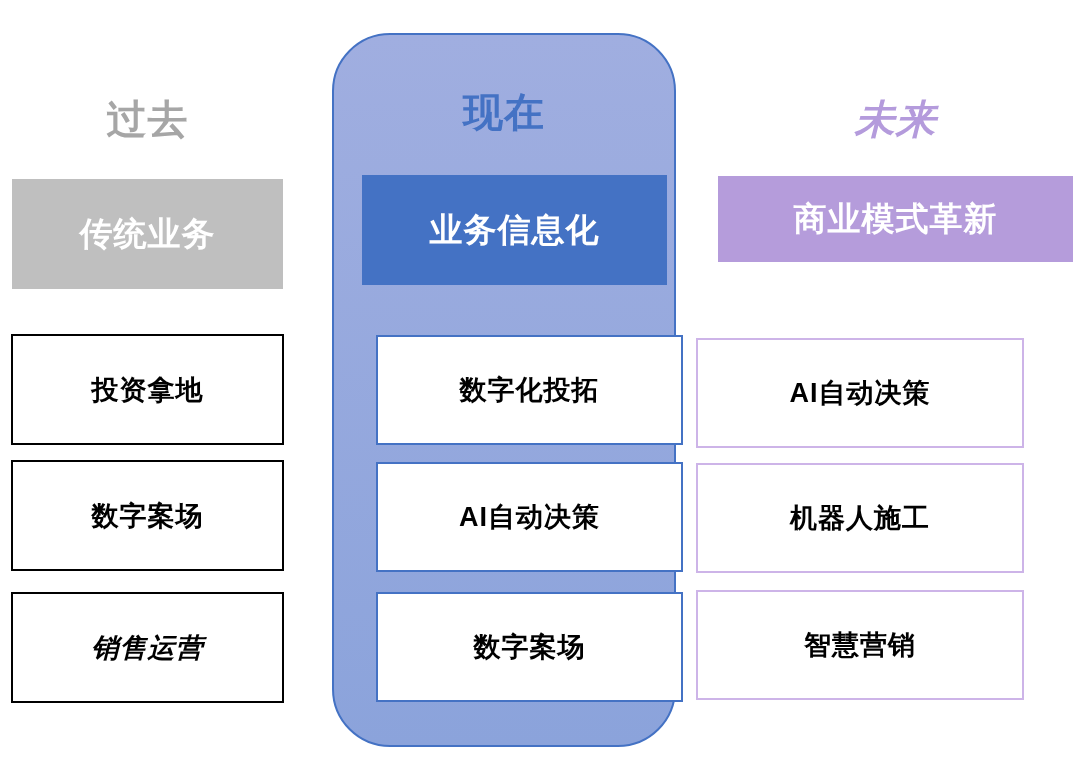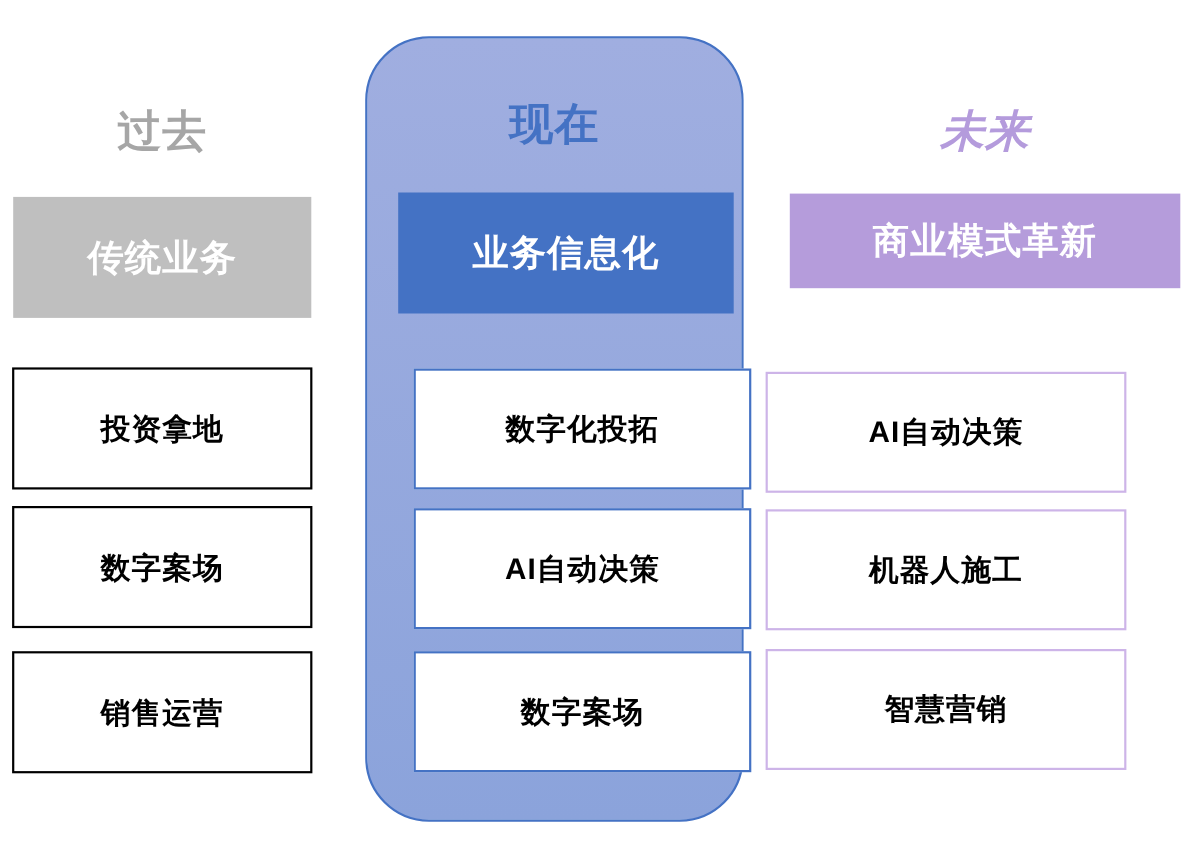--- a/index.html
+++ b/index.html
@@ -30,21 +30,21 @@
     border:2px solid var(--present-container-border,#4472c4);
   }
 
   .header-box { font-size:33px; color:var(--header-text,#ffffff); }
   .header-past    { left:12px;  top:179px; width:271px; height:110px; background:var(--past-header-fill,#bfbfbf); }
   .header-present { left:362px; top:175px; width:305px; height:110px; background:var(--present-header-fill,#4472c4); }
   .header-future  { left:718px; top:176px; width:355px; height:86px; background:var(--future-header-fill,#b59cdb); }
 
   .item-box { font-size:27px; color:var(--item-text,#000000); background:#ffffff; }
   .item-past    { left:11px;  width:273px; height:111px; border:2.5px solid var(--past-item-border,#000000); }
-  .ip1 { top:334px; } .ip2 { top:460px; } .ip3 { top:592px; }
+  .ip1 { top:334px; } .ip2 { top:460px; } .ip3 { top:592px;font-style:italic; }
   .item-present { left:360px; width:307px; height:110px; border:2.5px solid var(--present-item-border,#4472c4);margin-left:16px; }
   .ic1 { top:335px; } .ic2 { top:462px; } .ic3 { top:592px; }
   .item-future  { left:696px; width:328px; height:110px; border:2px solid var(--future-item-border,#cdb4e8); }
   .if1 { top:338px; } .if2 { top:463px; } .if3 { top:590px; }
 </style>
 </head>
 <body>
 
 <div class="canvas">
 

